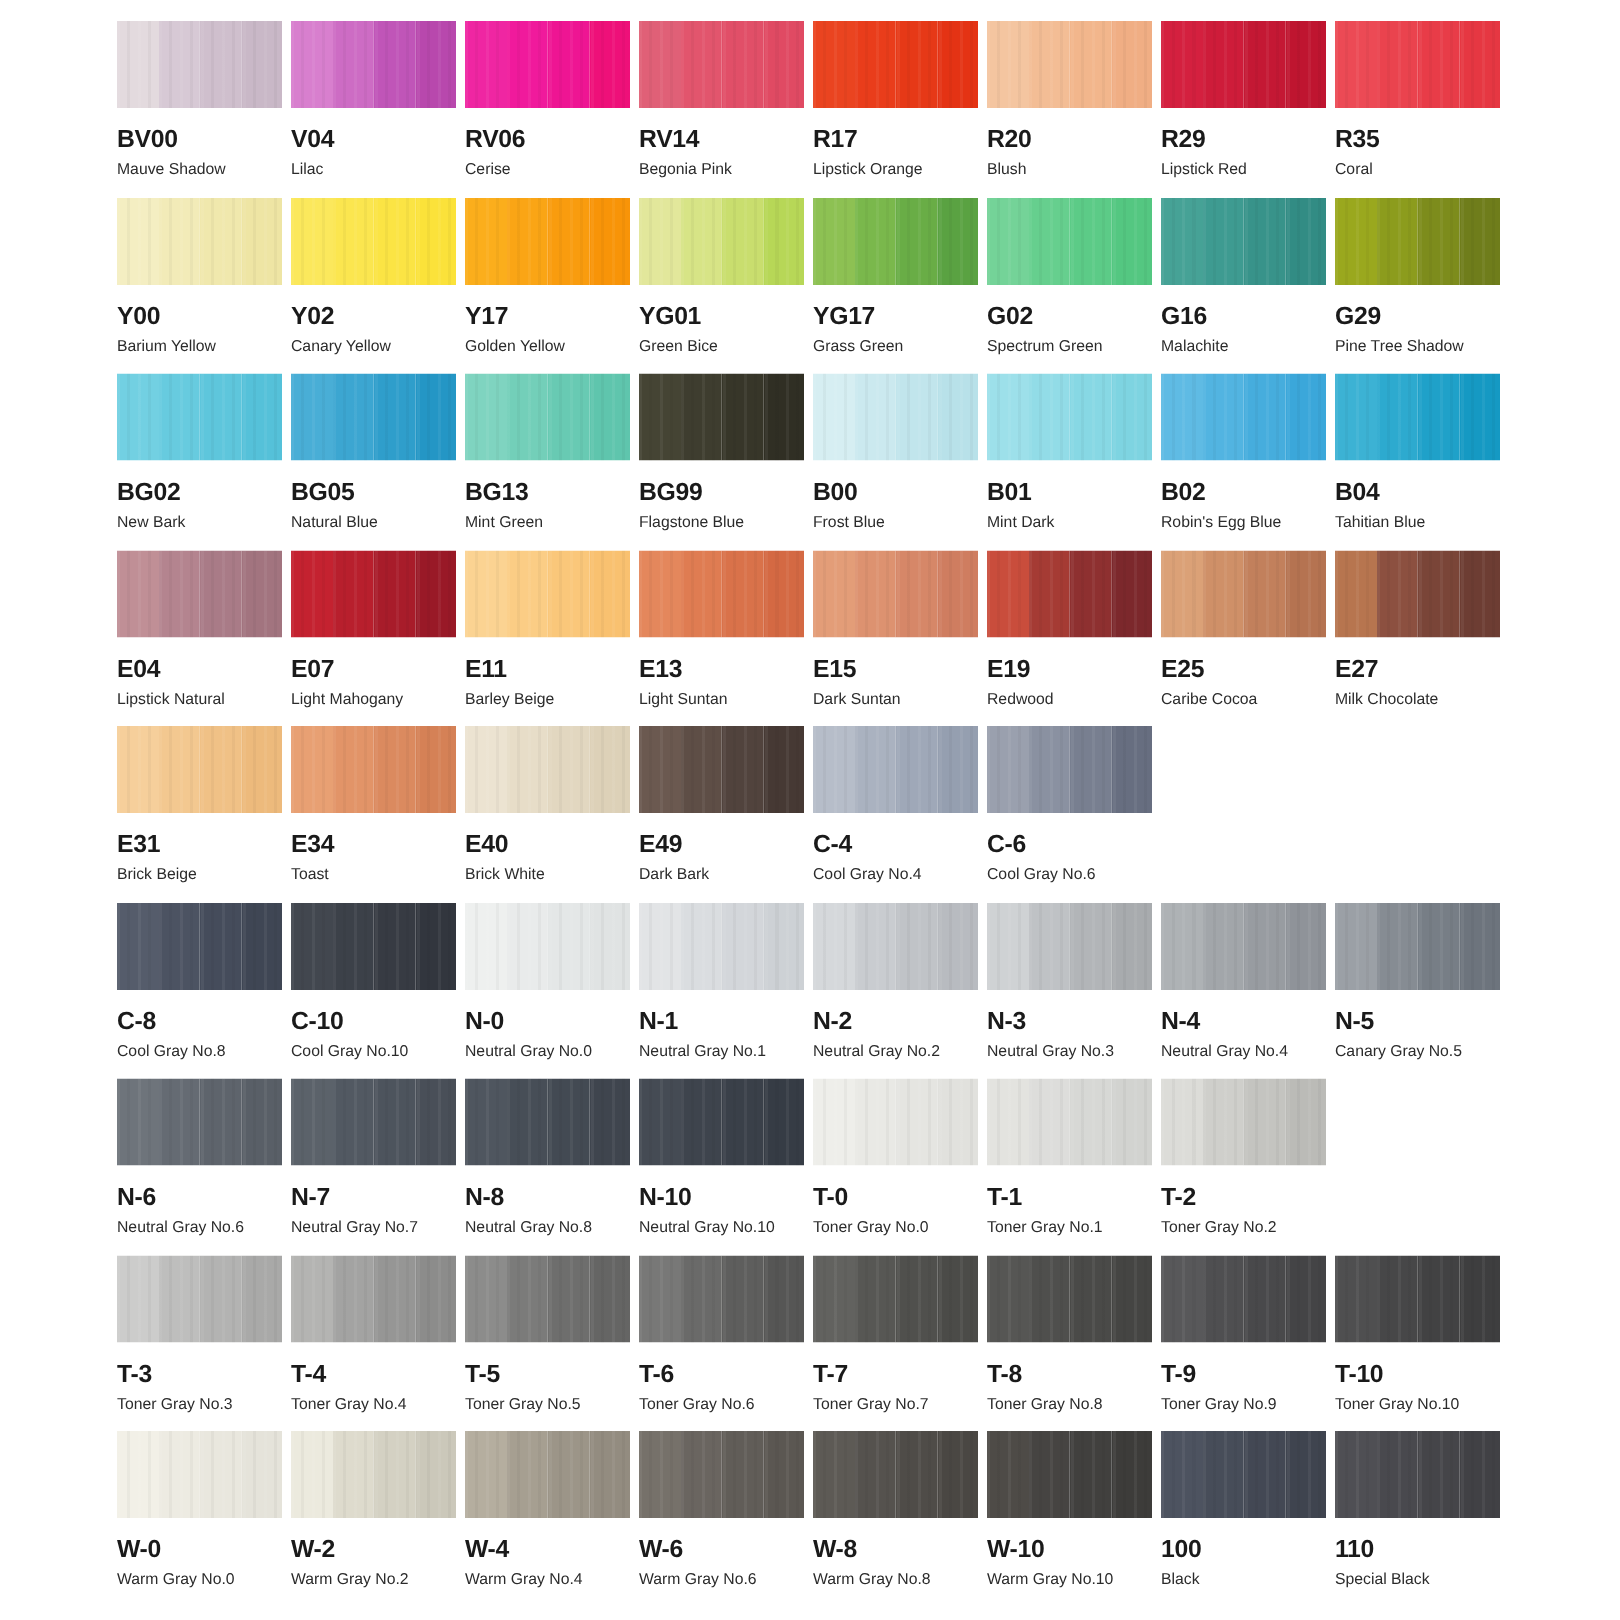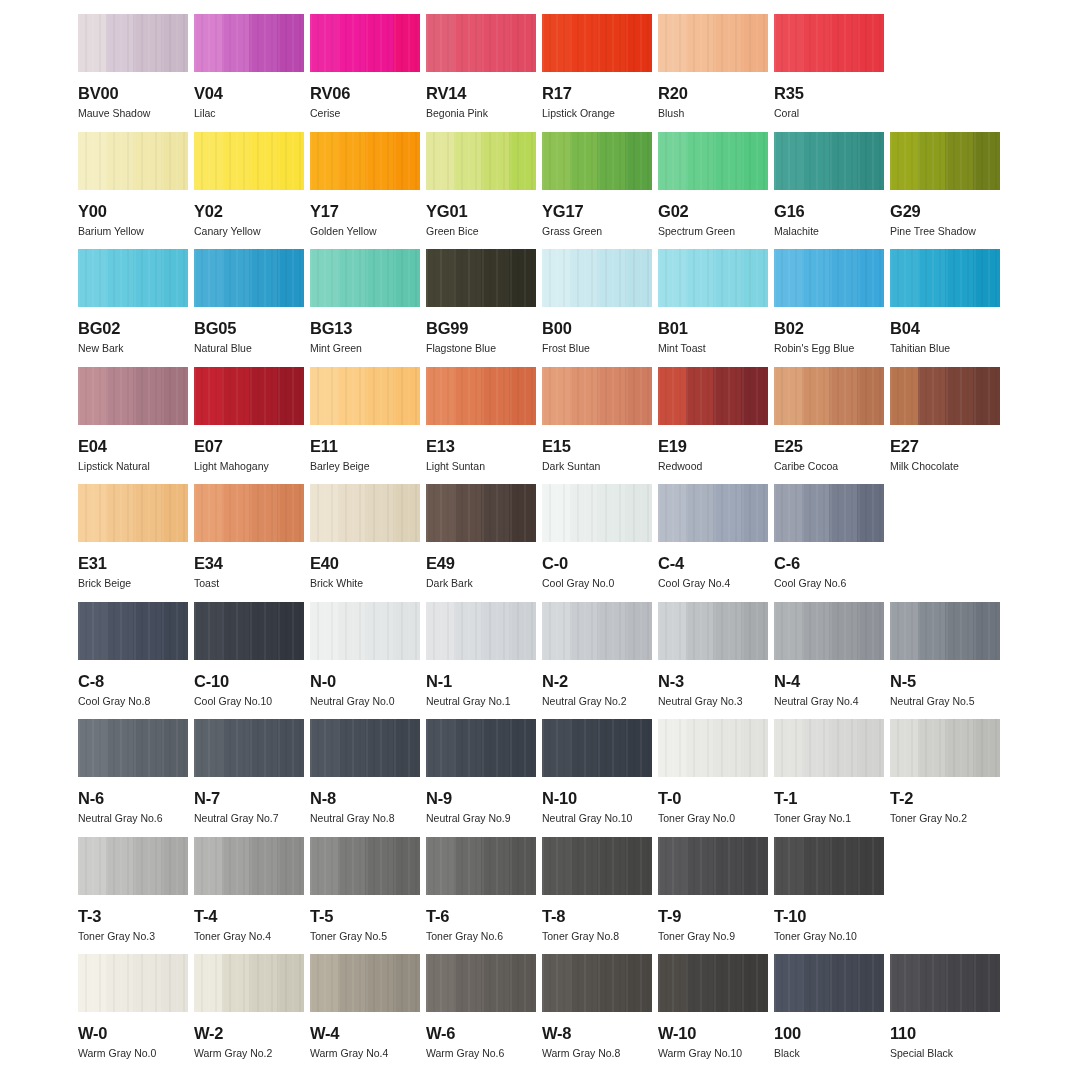--- a/index.html
+++ b/index.html
@@ -148,20 +148,30 @@
           <div class="band" style="background: rgb(244, 197, 160);"></div>
           <div class="band" style="background: rgb(243, 189, 149);"></div>
           <div class="band" style="background: rgb(242, 182, 140);"></div>
           <div class="band" style="background: rgb(240, 174, 132);"></div>
         </div>
         <div class="code">R20</div>
         <div class="name">Blush</div>
       </div>
       <div class="cell">
         <div class="swatch">
+          <div class="band" style="background: rgb(212, 32, 63);"></div>
+          <div class="band" style="background: rgb(206, 28, 58);"></div>
+          <div class="band" style="background: rgb(196, 24, 52);"></div>
+          <div class="band" style="background: rgb(191, 21, 48);"></div>
+        </div>
+        <div class="code">R29</div>
+        <div class="name">Lipstick Red</div>
+      </div>
+      <div class="cell">
+        <div class="swatch">
           <div class="band" style="background: rgb(236, 74, 85);"></div>
           <div class="band" style="background: rgb(234, 67, 78);"></div>
           <div class="band" style="background: rgb(232, 60, 72);"></div>
           <div class="band" style="background: rgb(230, 55, 66);"></div>
         </div>
         <div class="code">R35</div>
         <div class="name">Coral</div>
       </div>
     </div>
     <div class="row">
@@ -298,21 +308,21 @@
         <div class="name">Frost Blue</div>
       </div>
       <div class="cell">
         <div class="swatch">
           <div class="band" style="background: rgb(157, 224, 234);"></div>
           <div class="band" style="background: rgb(146, 220, 231);"></div>
           <div class="band" style="background: rgb(135, 216, 228);"></div>
           <div class="band" style="background: rgb(126, 212, 225);"></div>
         </div>
         <div class="code">B01</div>
-        <div class="name">Mint Toast</div>
+        <div class="name">Mint Dark</div>
       </div>
       <div class="cell">
         <div class="swatch">
           <div class="band" style="background: rgb(95, 187, 228);"></div>
           <div class="band" style="background: rgb(82, 180, 225);"></div>
           <div class="band" style="background: rgb(70, 173, 221);"></div>
           <div class="band" style="background: rgb(59, 167, 218);"></div>
         </div>
         <div class="code">B02</div>
         <div class="name">Robin's Egg Blue</div>
@@ -446,30 +456,20 @@
           <div class="band" style="background: rgb(107, 89, 80);"></div>
           <div class="band" style="background: rgb(94, 78, 70);"></div>
           <div class="band" style="background: rgb(81, 67, 61);"></div>
           <div class="band" style="background: rgb(70, 57, 52);"></div>
         </div>
         <div class="code">E49</div>
         <div class="name">Dark Bark</div>
       </div>
       <div class="cell">
         <div class="swatch">
-          <div class="band" style="background: rgb(240, 244, 242);"></div>
-          <div class="band" style="background: rgb(234, 239, 237);"></div>
-          <div class="band" style="background: rgb(229, 235, 233);"></div>
-          <div class="band" style="background: rgb(224, 231, 229);"></div>
-        </div>
-        <div class="code">C-0</div>
-        <div class="name">Cool Gray No.0</div>
-      </div>
-      <div class="cell">
-        <div class="swatch">
           <div class="band" style="background: rgb(182, 189, 201);"></div>
           <div class="band" style="background: rgb(170, 178, 192);"></div>
           <div class="band" style="background: rgb(159, 168, 184);"></div>
           <div class="band" style="background: rgb(149, 159, 176);"></div>
         </div>
         <div class="code">C-4</div>
         <div class="name">Cool Gray No.4</div>
       </div>
       <div class="cell">
         <div class="swatch">
@@ -554,21 +554,21 @@
         <div class="name">Neutral Gray No.4</div>
       </div>
       <div class="cell">
         <div class="swatch">
           <div class="band" style="background: rgb(155, 160, 166);"></div>
           <div class="band" style="background: rgb(134, 140, 147);"></div>
           <div class="band" style="background: rgb(119, 126, 134);"></div>
           <div class="band" style="background: rgb(109, 116, 125);"></div>
         </div>
         <div class="code">N-5</div>
-        <div class="name">Neutral Gray No.5</div>
+        <div class="name">Canary Gray No.5</div>
       </div>
     </div>
     <div class="row">
       <div class="cell">
         <div class="swatch">
           <div class="band" style="background: rgb(110, 116, 123);"></div>
           <div class="band" style="background: rgb(101, 107, 115);"></div>
           <div class="band" style="background: rgb(94, 100, 108);"></div>
           <div class="band" style="background: rgb(89, 95, 103);"></div>
         </div>
@@ -590,30 +590,20 @@
           <div class="band" style="background: rgb(79, 86, 95);"></div>
           <div class="band" style="background: rgb(71, 78, 87);"></div>
           <div class="band" style="background: rgb(67, 74, 83);"></div>
           <div class="band" style="background: rgb(63, 69, 78);"></div>
         </div>
         <div class="code">N-8</div>
         <div class="name">Neutral Gray No.8</div>
       </div>
       <div class="cell">
         <div class="swatch">
-          <div class="band" style="background: rgb(74, 81, 90);"></div>
-          <div class="band" style="background: rgb(67, 74, 83);"></div>
-          <div class="band" style="background: rgb(62, 68, 77);"></div>
-          <div class="band" style="background: rgb(58, 64, 73);"></div>
-        </div>
-        <div class="code">N-9</div>
-        <div class="name">Neutral Gray No.9</div>
-      </div>
-      <div class="cell">
-        <div class="swatch">
           <div class="band" style="background: rgb(69, 75, 84);"></div>
           <div class="band" style="background: rgb(62, 68, 77);"></div>
           <div class="band" style="background: rgb(58, 64, 73);"></div>
           <div class="band" style="background: rgb(54, 60, 69);"></div>
         </div>
         <div class="code">N-10</div>
         <div class="name">Neutral Gray No.10</div>
       </div>
       <div class="cell">
         <div class="swatch">
@@ -682,20 +672,30 @@
           <div class="band" style="background: rgb(120, 120, 119);"></div>
           <div class="band" style="background: rgb(106, 106, 105);"></div>
           <div class="band" style="background: rgb(94, 94, 93);"></div>
           <div class="band" style="background: rgb(86, 86, 85);"></div>
         </div>
         <div class="code">T-6</div>
         <div class="name">Toner Gray No.6</div>
       </div>
       <div class="cell">
         <div class="swatch">
+          <div class="band" style="background: rgb(98, 98, 95);"></div>
+          <div class="band" style="background: rgb(87, 87, 84);"></div>
+          <div class="band" style="background: rgb(80, 80, 77);"></div>
+          <div class="band" style="background: rgb(75, 75, 72);"></div>
+        </div>
+        <div class="code">T-7</div>
+        <div class="name">Toner Gray No.7</div>
+      </div>
+      <div class="cell">
+        <div class="swatch">
           <div class="band" style="background: rgb(86, 86, 84);"></div>
           <div class="band" style="background: rgb(79, 79, 77);"></div>
           <div class="band" style="background: rgb(74, 74, 72);"></div>
           <div class="band" style="background: rgb(69, 69, 67);"></div>
         </div>
         <div class="code">T-8</div>
         <div class="name">Toner Gray No.8</div>
       </div>
       <div class="cell">
         <div class="swatch">

